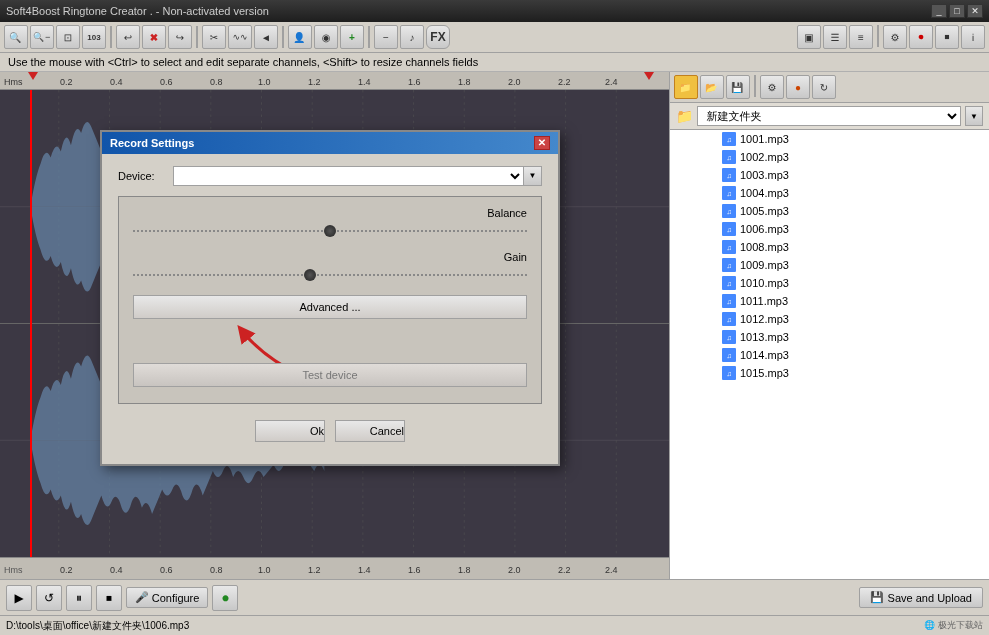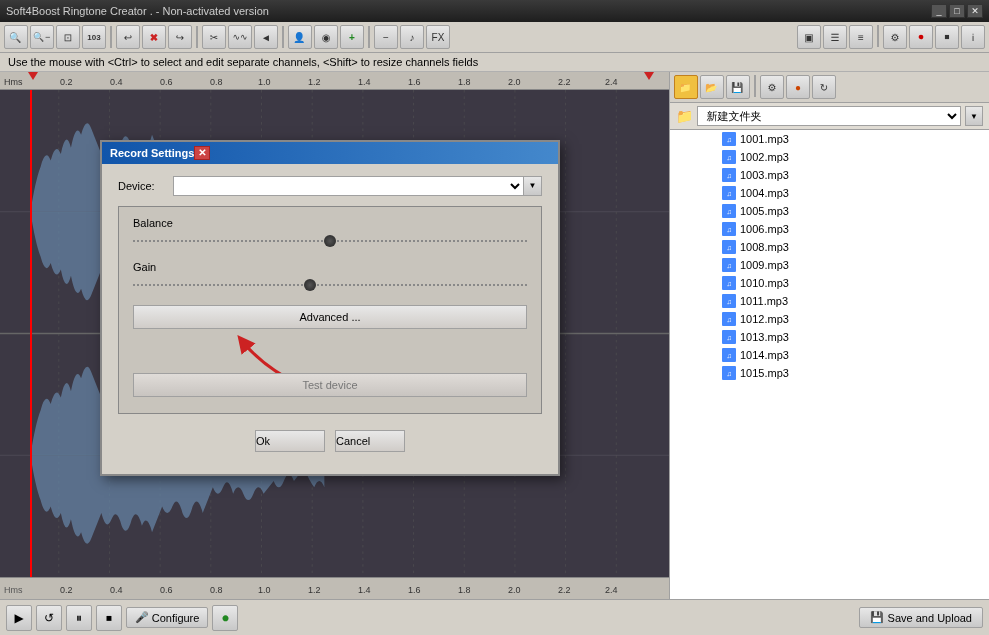--- a/index.html
+++ b/index.html
@@ -262,20 +262,21 @@
       position: relative;
     }
     #dialog-title-bar {
       background: linear-gradient(to right, #1155aa, #4488cc);
       color: white;
       font-size: 11px;
       font-weight: bold;
       padding: 4px 8px;
       display: flex;
       align-items: center;
+      justify-content: space-between;
     }
     #dialog-close {
       width: 16px;
       height: 14px;
       background: #cc4444;
       color: white;
       font-size: 10px;
       border: 1px solid #aa2222;
       display: flex;
       align-items: center;
@@ -319,21 +320,21 @@
     #inner-panel {
       background: #c8c4bc;
       border: 1px solid #888;
       margin: 6px 0;
       padding: 10px 14px 16px;
     }
     .slider-section {
       margin-bottom: 12px;
     }
     .slider-label {
-      text-align: left;
+      text-align: right;
       font-size: 11px;
       margin-bottom: 4px;
     }
     .slider-thumb {
       width: 12px;
       height: 12px;
       background: radial-gradient(circle, #555, #222);
       border-radius: 50%;
       position: absolute;
       top: 50%;
@@ -385,21 +386,21 @@
       justify-content: center;
       gap: 10px;
       padding: 10px 16px;
     }
     .dialog-footer-btn {
       width: 70px;
       padding: 4px 0;
       background: linear-gradient(to bottom, #e8e8e8, #d0ccc8);
       border: 1px solid #a0a0a0;
       font-size: 11px;
-      text-align: left;
+      text-align: right;
       cursor: pointer;
     }
     .tb-red { color: #cc2222; }
 
     
     #right-toolbar {
       display: flex;
       gap: 2px;
       padding: 3px 4px;
       background: #d4d0c8;
@@ -436,21 +437,21 @@
     <div class="tb-btn">✂</div>
     <div class="tb-btn" style="font-size:9px;">∿∿</div>
     <div class="tb-btn">◄</div>
     <div class="tb-separator"></div>
     <div class="tb-btn">👤</div>
     <div class="tb-btn" style="color:#333;">◉</div>
     <div class="tb-btn" style="color:#228822;font-weight:bold;">+</div>
     <div class="tb-separator"></div>
     <div class="tb-btn">−</div>
     <div class="tb-btn">♪</div>
-    <div class="tb-btn" style="font-size:10px;font-weight:normal;">FX</div>
+    <div class="tb-btn" style="font-size:12px;font-weight:bold;border-radius:6px;">FX</div>
     <div class="tb-right">
       <div class="tb-btn">▣</div>
       <div class="tb-btn">☰</div>
       <div class="tb-btn">≡</div>
       <div class="tb-separator"></div>
       <div class="tb-btn">⚙</div>
       <div class="tb-btn" style="color:#cc0000;">⏺</div>
       <div class="tb-btn">⏹</div>
       <div class="tb-btn">ℹ</div>
     </div>
@@ -689,14 +690,24 @@
       <span>🎤</span>
       <span>Configure</span>
     </div>
     <div class="play-btn" style="color:#228822;font-weight:bold;">⏺</div>
     <div id="save-btn">
       <span>💾</span>
       <span>Save and Upload</span>
     </div>
   </div>
 
+  <div id="status-bar">
+    <span>D:\tools\桌面\office\新建文件夹\1006.mp3</span>
+    <div id="status-right">
+      <span id="watermark" style="font-size:9px;color:#666;">
+        
+        <span style="color:#2266cc;font-weight:bold;font-size:9px;">🌐</span>
+        <span>极光下载站</span>
+      </span>
+    </div>
+  </div>
 
 </div>
 
 </body></html>

